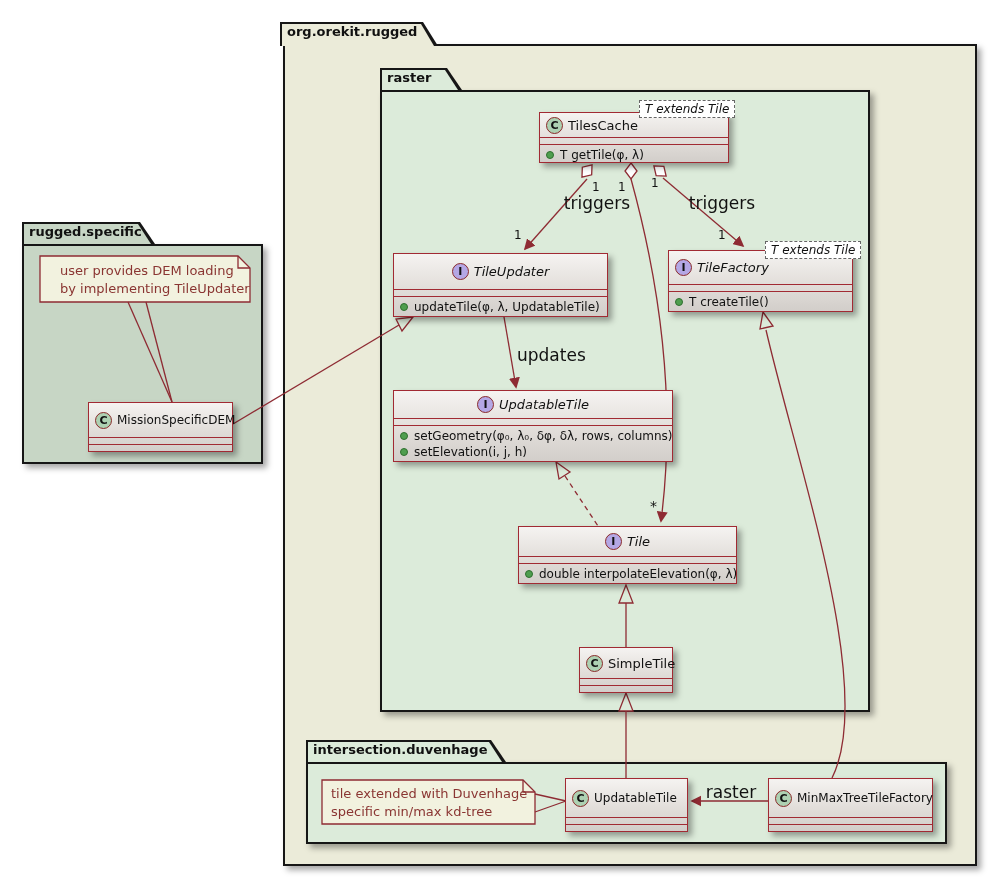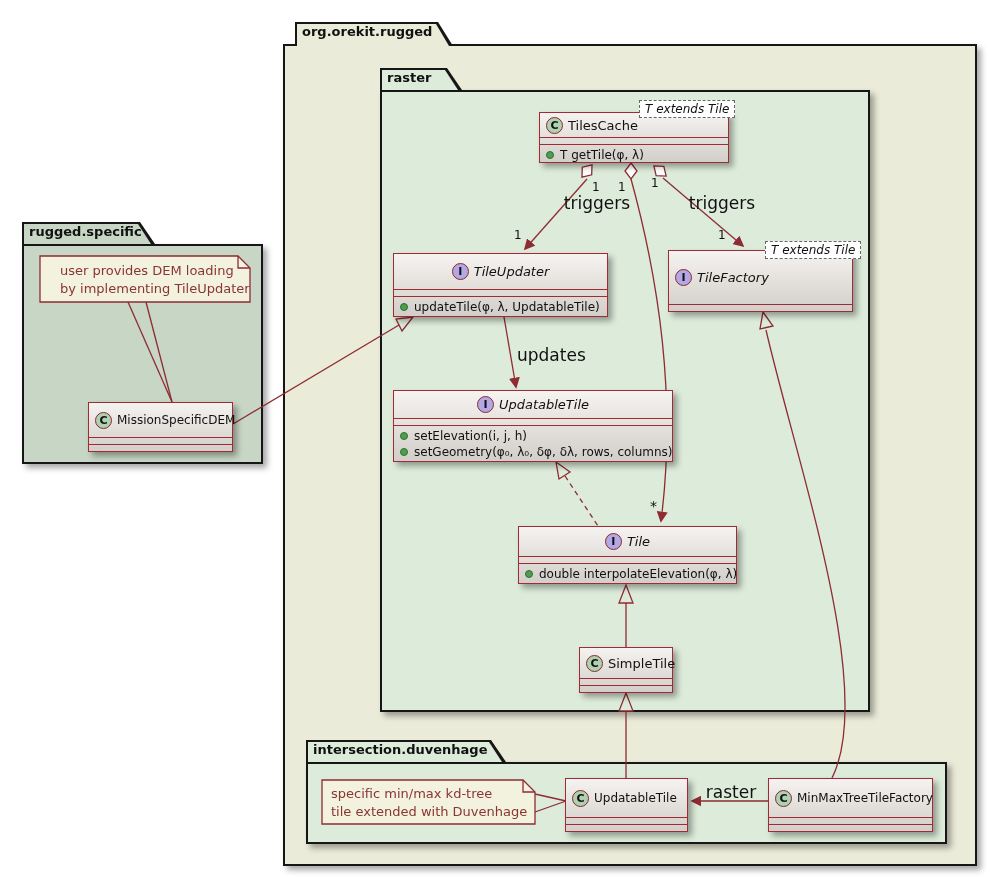--- a/index.html
+++ b/index.html
@@ -56,21 +56,21 @@
 
   
   .elabel{position:absolute;font-size:17px;color:#111;white-space:nowrap;z-index:25;}
   .mult{position:absolute;font-size:12px;color:#111;white-space:nowrap;z-index:25;} .z20{z-index:20;}
   svg.wires{position:absolute;left:0;top:0;z-index:15;}
 </style>
 </head>
 <body>
 
 <div class="pkg-body" style="left:283px;top:44px;width:694px;height:822px;background:#EBEBD9;"></div>
-<div class="pkg-tab" style="left:295px;top:22px;width:158px;height:24px;">
+<div class="pkg-tab" style="left:280px;top:22px;width:158px;height:24px;">
   <div class="tab-border"></div>
   <div class="tab-fill" style="background:#EBEBD9;"></div>
   <div class="tab-label">org.orekit.rugged</div>
 </div>
 
 <div class="pkg-body" style="left:380px;top:90px;width:490px;height:622px;background:#DCEBDA;"></div>
 <div class="pkg-tab" style="left:380px;top:68px;width:82px;height:22px;">
   <div class="tab-border"></div>
   <div class="tab-fill" style="background:#DCEBDA;"></div>
   <div class="tab-label">raster</div>
@@ -166,37 +166,43 @@
     </div>
   </div>
 </div>
 
 <div class="cls iface z20" style="left:668px;top:250px;width:185px;height:62px;">
   <div class="cls-header">
     <span class="cls-icon icon-I">I</span>
     <span class="cls-name">TileFactory</span>
   </div>
   <div class="cls-sep"></div>
+  <div class="cls-methods">
+    <div class="method">
+      <span class="bullet"></span>
+      <span>T createTile()</span>
+    </div>
+  </div>
 </div>
 <div class="generic" style="left:765px;top:241px;">T extends Tile</div>
 
 <div class="cls iface z20" style="left:393px;top:390px;width:280px;height:72px;">
   <div class="cls-header centered">
     <span class="cls-icon icon-I">I</span>
     <span class="cls-name">UpdatableTile</span>
   </div>
   <div class="cls-sep"></div>
   <div class="cls-methods">
     <div class="method">
       <span class="bullet"></span>
+      <span>setGeometry(φ₀, λ₀, δφ, δλ, rows, columns)</span>
+    </div>
+    <div class="method">
+      <span class="bullet"></span>
       <span>setElevation(i, j, h)</span>
-    </div>
-    <div class="method">
-      <span class="bullet"></span>
-      <span>setGeometry(φ₀, λ₀, δφ, δλ, rows, columns)</span>
     </div>
   </div>
 </div>
 
 <div class="cls iface z20" style="left:518px;top:526px;width:219px;height:58px;">
   <div class="cls-header centered">
     <span class="cls-icon icon-I">I</span>
     <span class="cls-name">Tile</span>
   </div>
   <div class="cls-sep"></div>
@@ -242,22 +248,22 @@
   </div>
   <div class="cls-sep"></div>
   <div class="cls-sep"></div>
 </div>
 
 <div class="note-text" style="left:52px;top:262px;margin-left:8px;">
   <div>user provides DEM loading</div>
   <div>by implementing TileUpdater</div>
 </div>
 <div class="note-text" style="left:331px;top:785px;">
+  <div>tile extended with Duvenhage</div>
   <div>specific min/max kd-tree</div>
-  <div>tile extended with Duvenhage</div>
 </div>
 
 <div class="elabel" style="left:557px;top:193px;width:80px;text-align:center;">triggers</div>
 <div class="elabel" style="left:682px;top:193px;width:80px;text-align:center;">triggers</div>
 <div class="elabel" style="left:517px;top:345px;">updates</div>
 <div class="elabel" style="left:701px;top:782px;width:60px;text-align:center;">raster</div>
 
 <div class="mult" style="left:592px;top:180px;">1</div>
 <div class="mult" style="left:618px;top:180px;">1</div>
 <div class="mult" style="left:651px;top:176px;">1</div>

